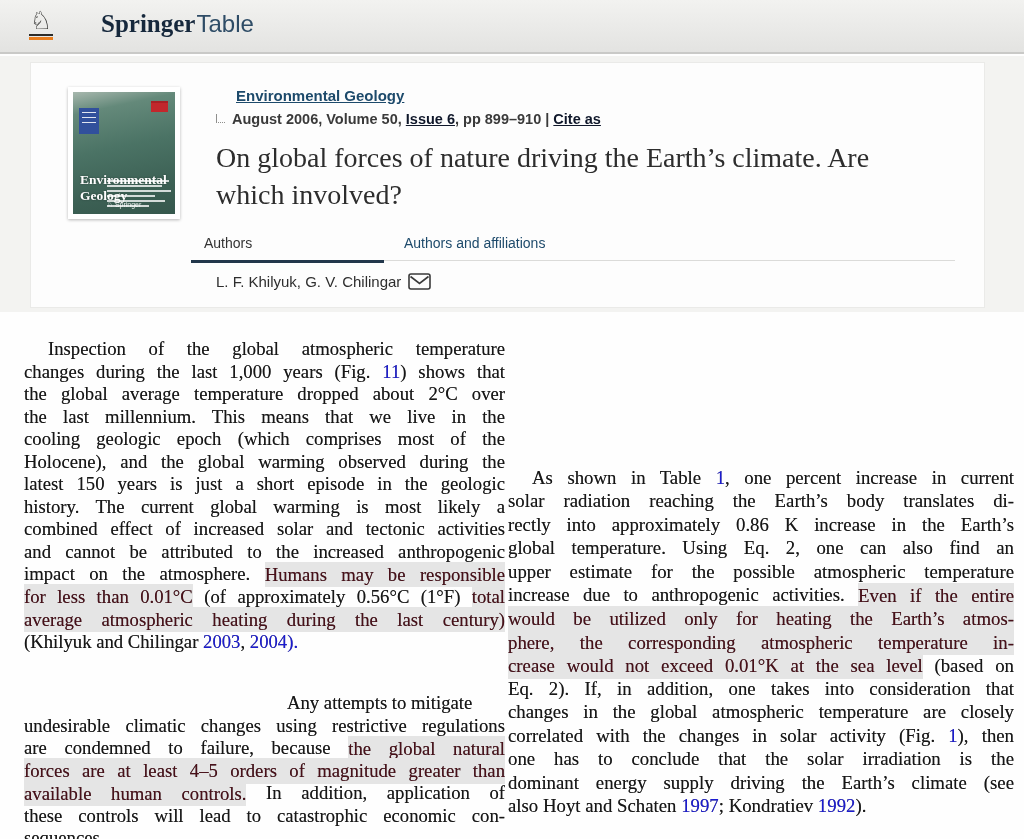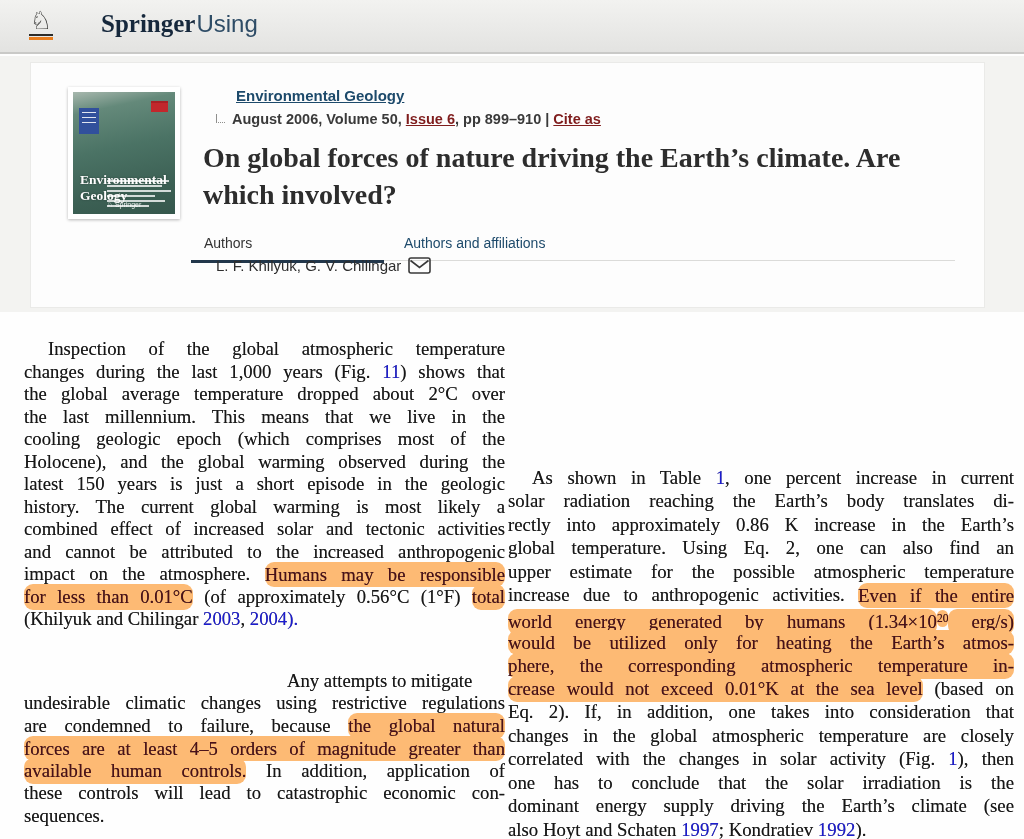--- a/index.html
+++ b/index.html
@@ -38,65 +38,65 @@
                font-size:13.5px; line-height:16px; text-shadow:0 0 2px rgba(0,0,0,.4);margin-top:32px; }
   .cov-lines { position:absolute; top:88px; left:34px; }
   .cov-lines i { display:block; height:1.8px; background:rgba(255,255,255,.78); margin-bottom:3.2px; }
   .cov-brand { position:absolute; bottom:5px; left:0; right:0; text-align:center;
                color:rgba(255,255,255,.9); font-size:7px; }
 
   
   .journal-link { position:absolute; left:185px; top:24px; font-size:15px; font-weight:600;
                   color:#1d4a6b; text-decoration:underline; cursor:pointer;margin-left:20px; }
   .meta { position:absolute; left:185px; top:48px; font-size:14.5px; font-weight:600; color:#3a3a3a; }
-  .meta a { color:#7f1d1d; text-decoration:underline; cursor:pointer; }
+  .meta a { color:#0f172a; text-decoration:underline; cursor:pointer; }
   .elbow { display:inline-block; width:9px; height:9px; margin-right:7px;
            border-left:1.5px solid #8f8f8d; border-bottom:1.5px dotted #8f8f8d; vertical-align:1px; }
-  .title { position:absolute; left:172px; top:76px; font-family:"Liberation Serif","DejaVu Serif",serif;
-           font-size:28px; line-height:37px; color:#2d2d2d; font-weight:700; white-space:nowrap; }
+  .title { position:absolute; left:185px; top:76px; font-family:"Liberation Serif","DejaVu Serif",serif;
+           font-size:28px; line-height:37px; color:#2d2d2d; font-weight:400; white-space:nowrap; }
 
   
   .tabs { position:absolute; left:160px; top:172px; width:764px; height:26px;
           border-bottom:1px solid #dbdbd9; display:flex; font-size:14px; }
   .tab { cursor:pointer; }
   .tab-authors { width:193px; padding-left:13px; color:#333;
                  border-bottom:3px solid #22374b; height:28px; }
   .tab-affil { padding-left:20px; color:#1d4a6b; }
 
   
-  .authors { position:absolute; left:185px; top:194px; display:flex; align-items:center; gap:7px;
+  .authors { position:absolute; left:185px; top:210px; display:flex; align-items:center; gap:7px;
              font-size:15px; color:#2e2e2e; }
   .email-btn { display:inline-flex; cursor:pointer; }
 
   
   .col { position:absolute; font-family:"Liberation Serif","DejaVu Serif",serif; color:#171717;
          text-shadow:0 0 .4px rgba(0,0,0,.55); }
   #col-left  { left:24px;  top:338px; width:481px; font-size:18.7px; }
   #col-right { left:508px; top:466px; width:506px; font-size:18.8px; }
   #col-left  .tl { height:22.5px;  line-height:22.5px; }
   #col-right .tl { height:23.45px; line-height:23.45px; }
   .tl { overflow:visible; white-space:nowrap; }
   .tl.j { text-align:justify; text-align-last:justify; white-space:normal; }
   .tl.l { text-align:left; text-align-last:left; white-space:normal; }
-  .hl  { background:#fdba74; color:#491019; padding:1.5px 0 3px;border-radius:9px; }
+  .hl  { background:#e5e5e5; color:#491019; padding:1.5px 0 3px; }
   .lk  { color:#1b1bd1; cursor:pointer; }
   .sup { font-size:11.5px; vertical-align:6px; }
 </style>
 </head>
 <body>
 
 <div class="header">
   <div class="brand">
     <span class="knight-wrap">
       <span class="knight-glyph">♘</span>
       <i class="bar-dark"></i>
       <i class="bar-orange"></i>
     </span>
     <span>
-      <span class="brand-springer">Springer</span><span class="brand-link">Using</span>
+      <span class="brand-springer">Springer</span><span class="brand-link">Table</span>
     </span>
   </div>
 </div>
 
 <div class="band"></div>
 
 <section class="card">
 
   <div class="cover">
     <div class="cover-art">
@@ -156,38 +156,38 @@
       <div class="tl j"><span>the global average temperature dropped about 2°C over</span></div>
       <div class="tl j"><span>the last millennium. This means that we live in the</span></div>
       <div class="tl j"><span>cooling geologic epoch (which comprises most of the</span></div>
       <div class="tl j"><span>Holocene), and the global warming observed during the</span></div>
       <div class="tl j"><span>latest 150 years is just a short episode in the geologic</span></div>
       <div class="tl j"><span>history. The current global warming is most likely a</span></div>
       <div class="tl j"><span>combined effect of increased solar and tectonic activities</span></div>
       <div class="tl j"><span>and cannot be attributed to the increased anthropogenic</span></div>
       <div class="tl j"><span>impact on the atmosphere. </span><span class="hl">Humans may be responsible</span></div>
       <div class="tl j"><span class="hl">for less than 0.01°C</span><span> (of approximately 0.56°C (1°F) </span><span class="hl">total</span></div>
+      <div class="tl j"><span class="hl">average atmospheric heating during the last century)</span></div>
       <div class="tl l"><span>(Khilyuk and Chilingar </span><span class="lk">2003</span><span>, </span><span class="lk">2004).</span></div>
       <div style="height: 39px;"></div>
       <div class="tl l" style="text-indent: 263px;"><span>Any attempts to mitigate</span></div>
       <div class="tl j"><span>undesirable climatic changes using restrictive regulations</span></div>
       <div class="tl j"><span>are condemned to failure, because </span><span class="hl">the global natural</span></div>
       <div class="tl j"><span class="hl">forces are at least 4–5 orders of magnitude greater than</span></div>
       <div class="tl j"><span class="hl">available human controls.</span><span> In addition, application of</span></div>
       <div class="tl j"><span>these controls will lead to catastrophic economic con-</span></div>
       <div class="tl l"><span>sequences.</span></div>
     </div>
   <div class="col" id="col-right">
       <div class="tl j" style="text-indent: 24px;"><span>As shown in Table </span><span class="lk">1</span><span>, one percent increase in current</span></div>
       <div class="tl j"><span>solar radiation reaching the Earth’s body translates di-</span></div>
       <div class="tl j"><span>rectly into approximately 0.86 K increase in the Earth’s</span></div>
       <div class="tl j"><span>global temperature. Using Eq. 2, one can also find an</span></div>
       <div class="tl j"><span>upper estimate for the possible atmospheric temperature</span></div>
       <div class="tl j"><span>increase due to anthropogenic activities. </span><span class="hl">Even if the entire</span></div>
-      <div class="tl j"><span class="hl">world energy generated by humans (1.34×10</span><span class="hl sup">20</span><span class="hl"> erg/s)</span></div>
       <div class="tl j"><span class="hl">would be utilized only for heating the Earth’s atmos-</span></div>
       <div class="tl j"><span class="hl">phere, the corresponding atmospheric temperature in-</span></div>
       <div class="tl j"><span class="hl">crease would not exceed 0.01°K at the sea level</span><span> (based on</span></div>
       <div class="tl j"><span>Eq. 2). If, in addition, one takes into consideration that</span></div>
       <div class="tl j"><span>changes in the global atmospheric temperature are closely</span></div>
       <div class="tl j"><span>correlated with the changes in solar activity (Fig. </span><span class="lk">1</span><span>), then</span></div>
       <div class="tl j"><span>one has to conclude that the solar irradiation is the</span></div>
       <div class="tl j"><span>dominant energy supply driving the Earth’s climate (see</span></div>
       <div class="tl l"><span>also Hoyt and Schaten </span><span class="lk">1997</span><span>; Kondratiev </span><span class="lk">1992</span><span>).</span></div>
     </div>

